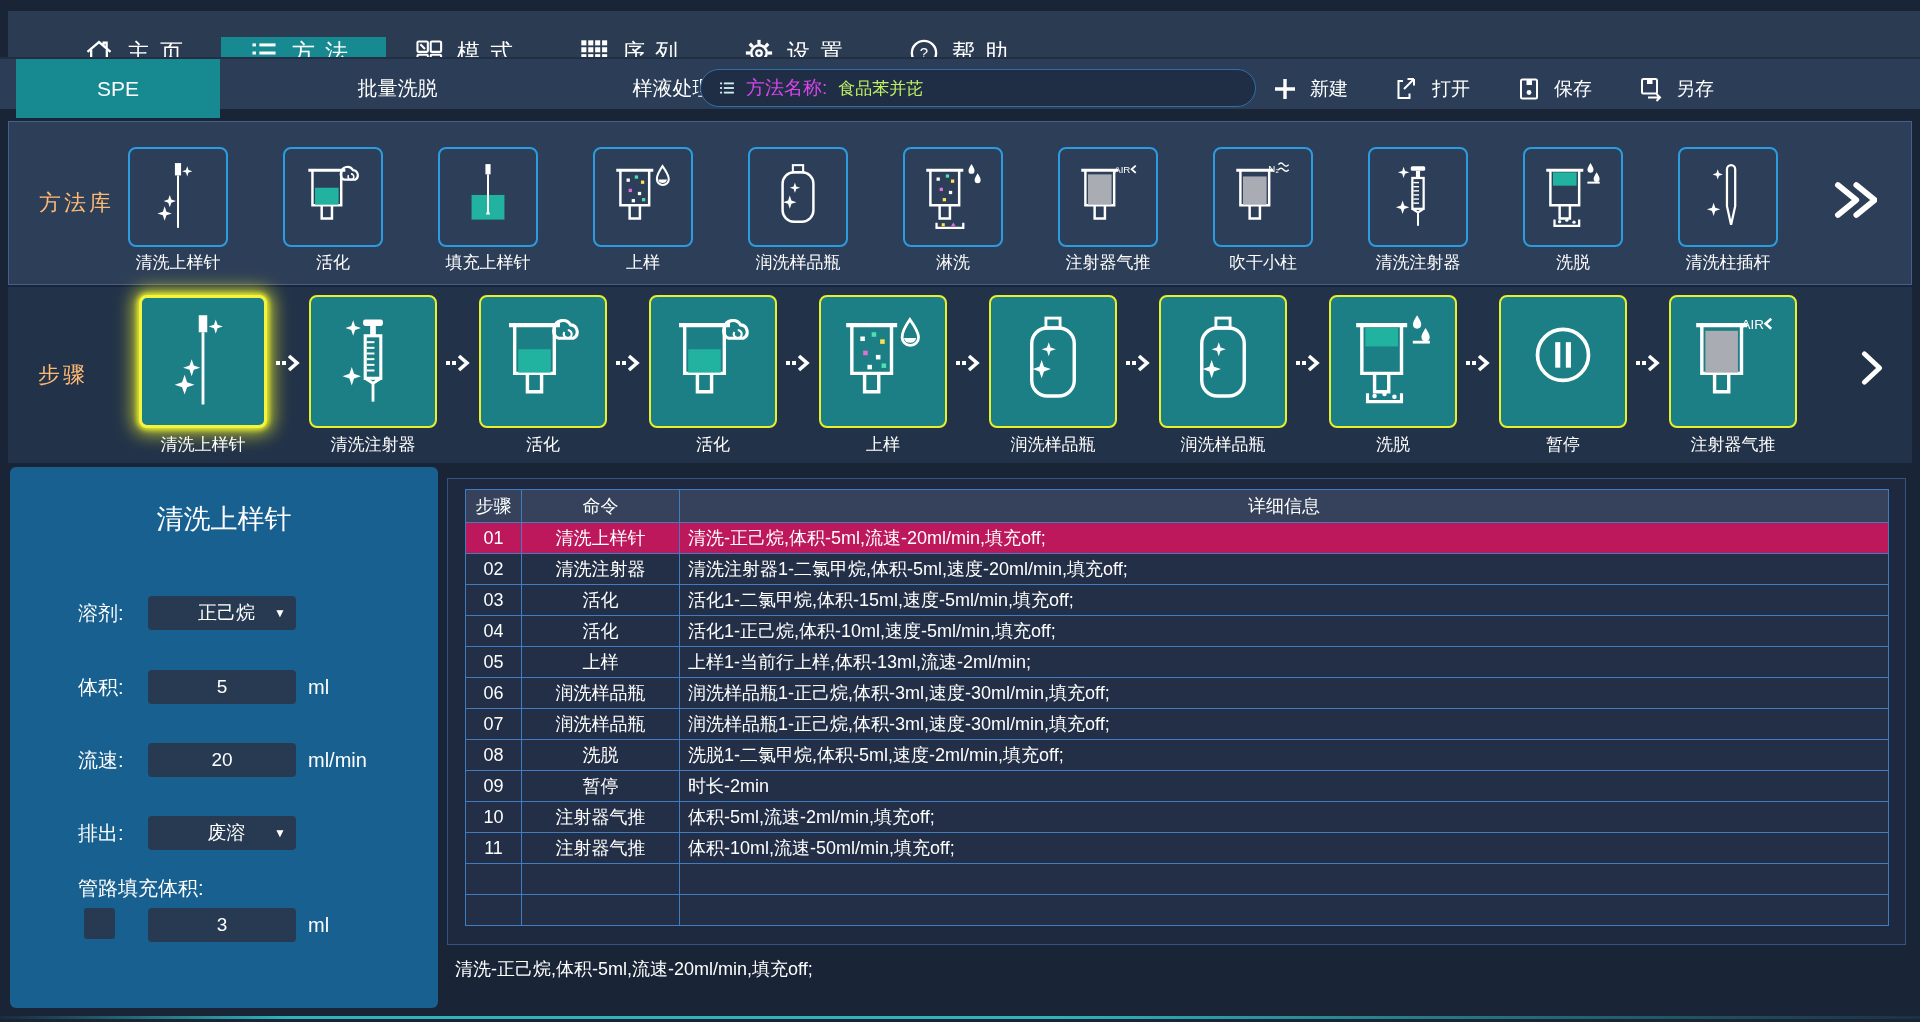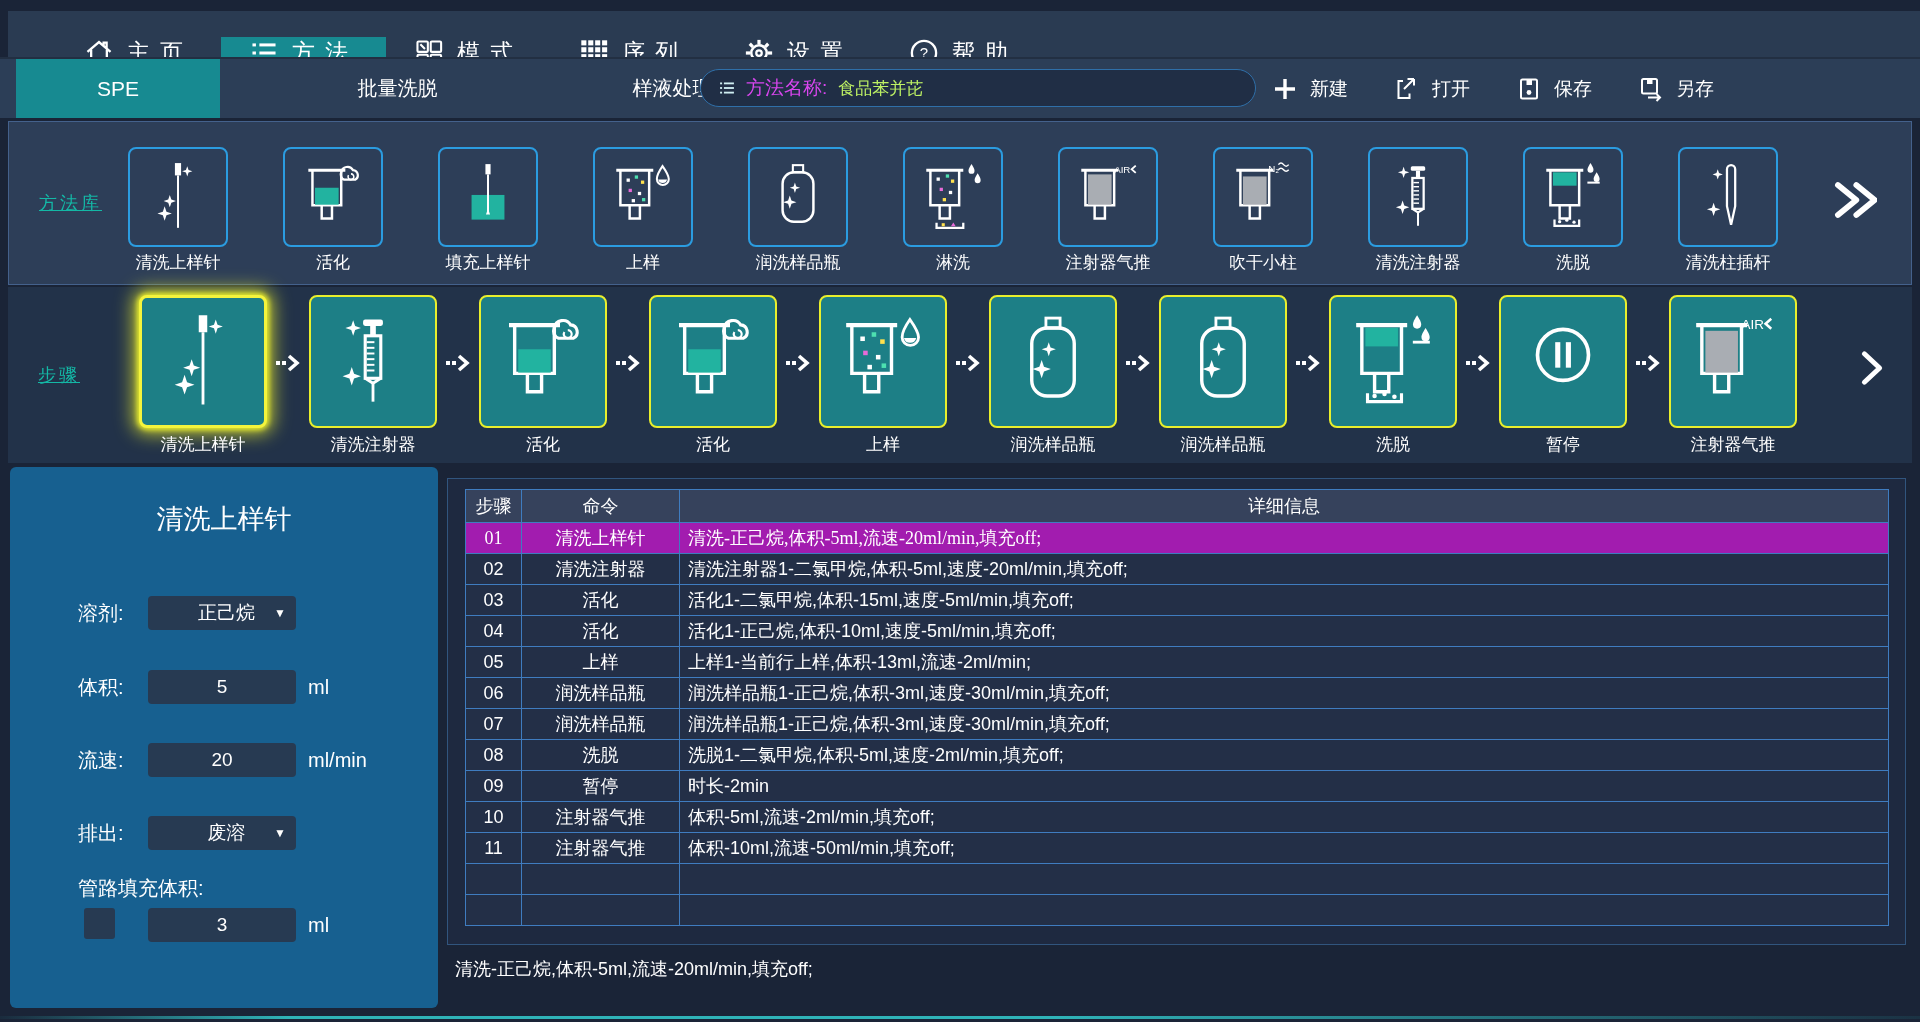--- a/index.html
+++ b/index.html
@@ -9,42 +9,42 @@
   
   #navbar{position:absolute;top:0;left:8px;width:100%;height:57px;background:#2A3B52;
           display:flex;align-items:flex-end;padding-left:48px;box-sizing:border-box;margin-top:11px;}
   .nav-item{display:flex;align-items:center;gap:13px;padding:0 28px;cursor:pointer;}
   .nav-item.active{background:#178A91;}
   .nav-label{font-size:23px;letter-spacing:10px;}
   .nav-icon{display:flex;}
   .nav-icon svg{width:30px;height:30px;display:block;}
 
   
-  #toolbar{position:absolute;top:57px;left:0;width:100%;height:61px;background:#2C3E57;
+  #toolbar{position:absolute;top:57px;left:0;width:100%;height:52px;background:#2C3E57;
            border-top:2px solid #222F42;box-sizing:border-box;}
   .tab-spe{position:absolute;left:16px;top:0;width:204px;height:59px;background:#178A91;
            display:flex;align-items:center;justify-content:center;font-size:21px;cursor:pointer;}
   .tabs{position:absolute;left:260px;top:0;height:59px;display:flex;}
   .tab{width:275px;display:flex;align-items:center;justify-content:center;font-size:20px;cursor:pointer;text-align:center;}
   #method-name-box{position:absolute;left:700px;top:10px;width:556px;height:38px;border:1px solid #2F6FA8;
            border-radius:19px;background:#202E45;display:flex;align-items:center;padding:0 16px;
            box-sizing:border-box;gap:9px;}
   #method-name-box .mn-icon svg{width:20px;height:20px;display:block;}
   #method-name-box .mn-label{font-size:19px;color:#d946ef;white-space:nowrap;}
   #method-name-input{flex:1;background:transparent;border:none;outline:none;color:#bef264;
            font-size:17px;font-family:Liberation Sans, sans-serif;min-width:0;}
   .toolbar-buttons{position:absolute;left:1272px;top:0;height:59px;display:flex;align-items:center;gap:46px;}
   .tb-btn{display:flex;align-items:center;gap:12px;font-size:19px;cursor:pointer;}
   .tb-btn svg{width:26px;height:26px;display:block;}
 
   
   #library-panel{position:absolute;left:8px;top:121px;width:1904px;height:164px;background:#2D3E58;
            border:1px solid #44618C;box-sizing:border-box;}
   .panel-title{position:absolute;left:30px;top:50%;transform:translateY(-50%);
-           color:#14b8a6;font-size:18px;letter-spacing:3px;white-space:nowrap;text-decoration:underline;}
+           color:#fdba74;font-size:22px;letter-spacing:3px;white-space:nowrap;}
   #library-items{position:absolute;left:119px;top:25px;display:flex;gap:55px;}
   .lib-item{width:100px;display:flex;flex-direction:column;align-items:center;}
   .lib-card{width:100px;height:100px;border:2px solid #2B9CE0;border-radius:8px;box-sizing:border-box;
            display:flex;align-items:center;justify-content:center;cursor:pointer;}
   .lib-card svg{width:58px;height:74px;display:block;}
   .lib-label{margin-top:4px;font-size:17px;white-space:nowrap;}
   .lib-more{position:absolute;right:34px;top:58px;cursor:pointer;}
   .lib-more svg{width:46px;height:40px;display:block;}
 
   
@@ -81,21 +81,21 @@
 
   
   #table-panel{position:absolute;left:447px;top:478px;width:1459px;height:467px;background:#1E2940;
            border:1px solid #31557E;box-sizing:border-box;}
   #cmd-table{position:absolute;left:17px;top:10px;width:1424px;border-collapse:collapse;table-layout:fixed;}
   #cmd-table th{background:#36425C;border:1px solid #3F7CC0;height:30px;font-size:18px;font-weight:normal;}
   #cmd-table td{border:1px solid #3F7CC0;height:30px;font-size:18px;background:#232F47;
            padding:0;overflow:hidden;white-space:nowrap;}
   #cmd-table td.c0,#cmd-table td.c1{text-align:center;}
   #cmd-table td.c2{text-align:left;padding-left:8px;}
-  #cmd-table tr.selected td{background:#a21caf;font-family:Liberation Serif, serif;}
+  #cmd-table tr.selected td{background:#be185d;}
   #status-text{position:absolute;left:455px;top:957px;font-size:18px;}
 
   #bottom-glow{position:absolute;bottom:3px;left:0;width:100%;height:3px;
            background:linear-gradient(90deg,rgba(36,170,176,.05),#2FB3B8 15%,#2FB3B8 55%,rgba(36,170,176,.1));}
 </style>
 </head>
 <body>
 
 <div id="app">
 

